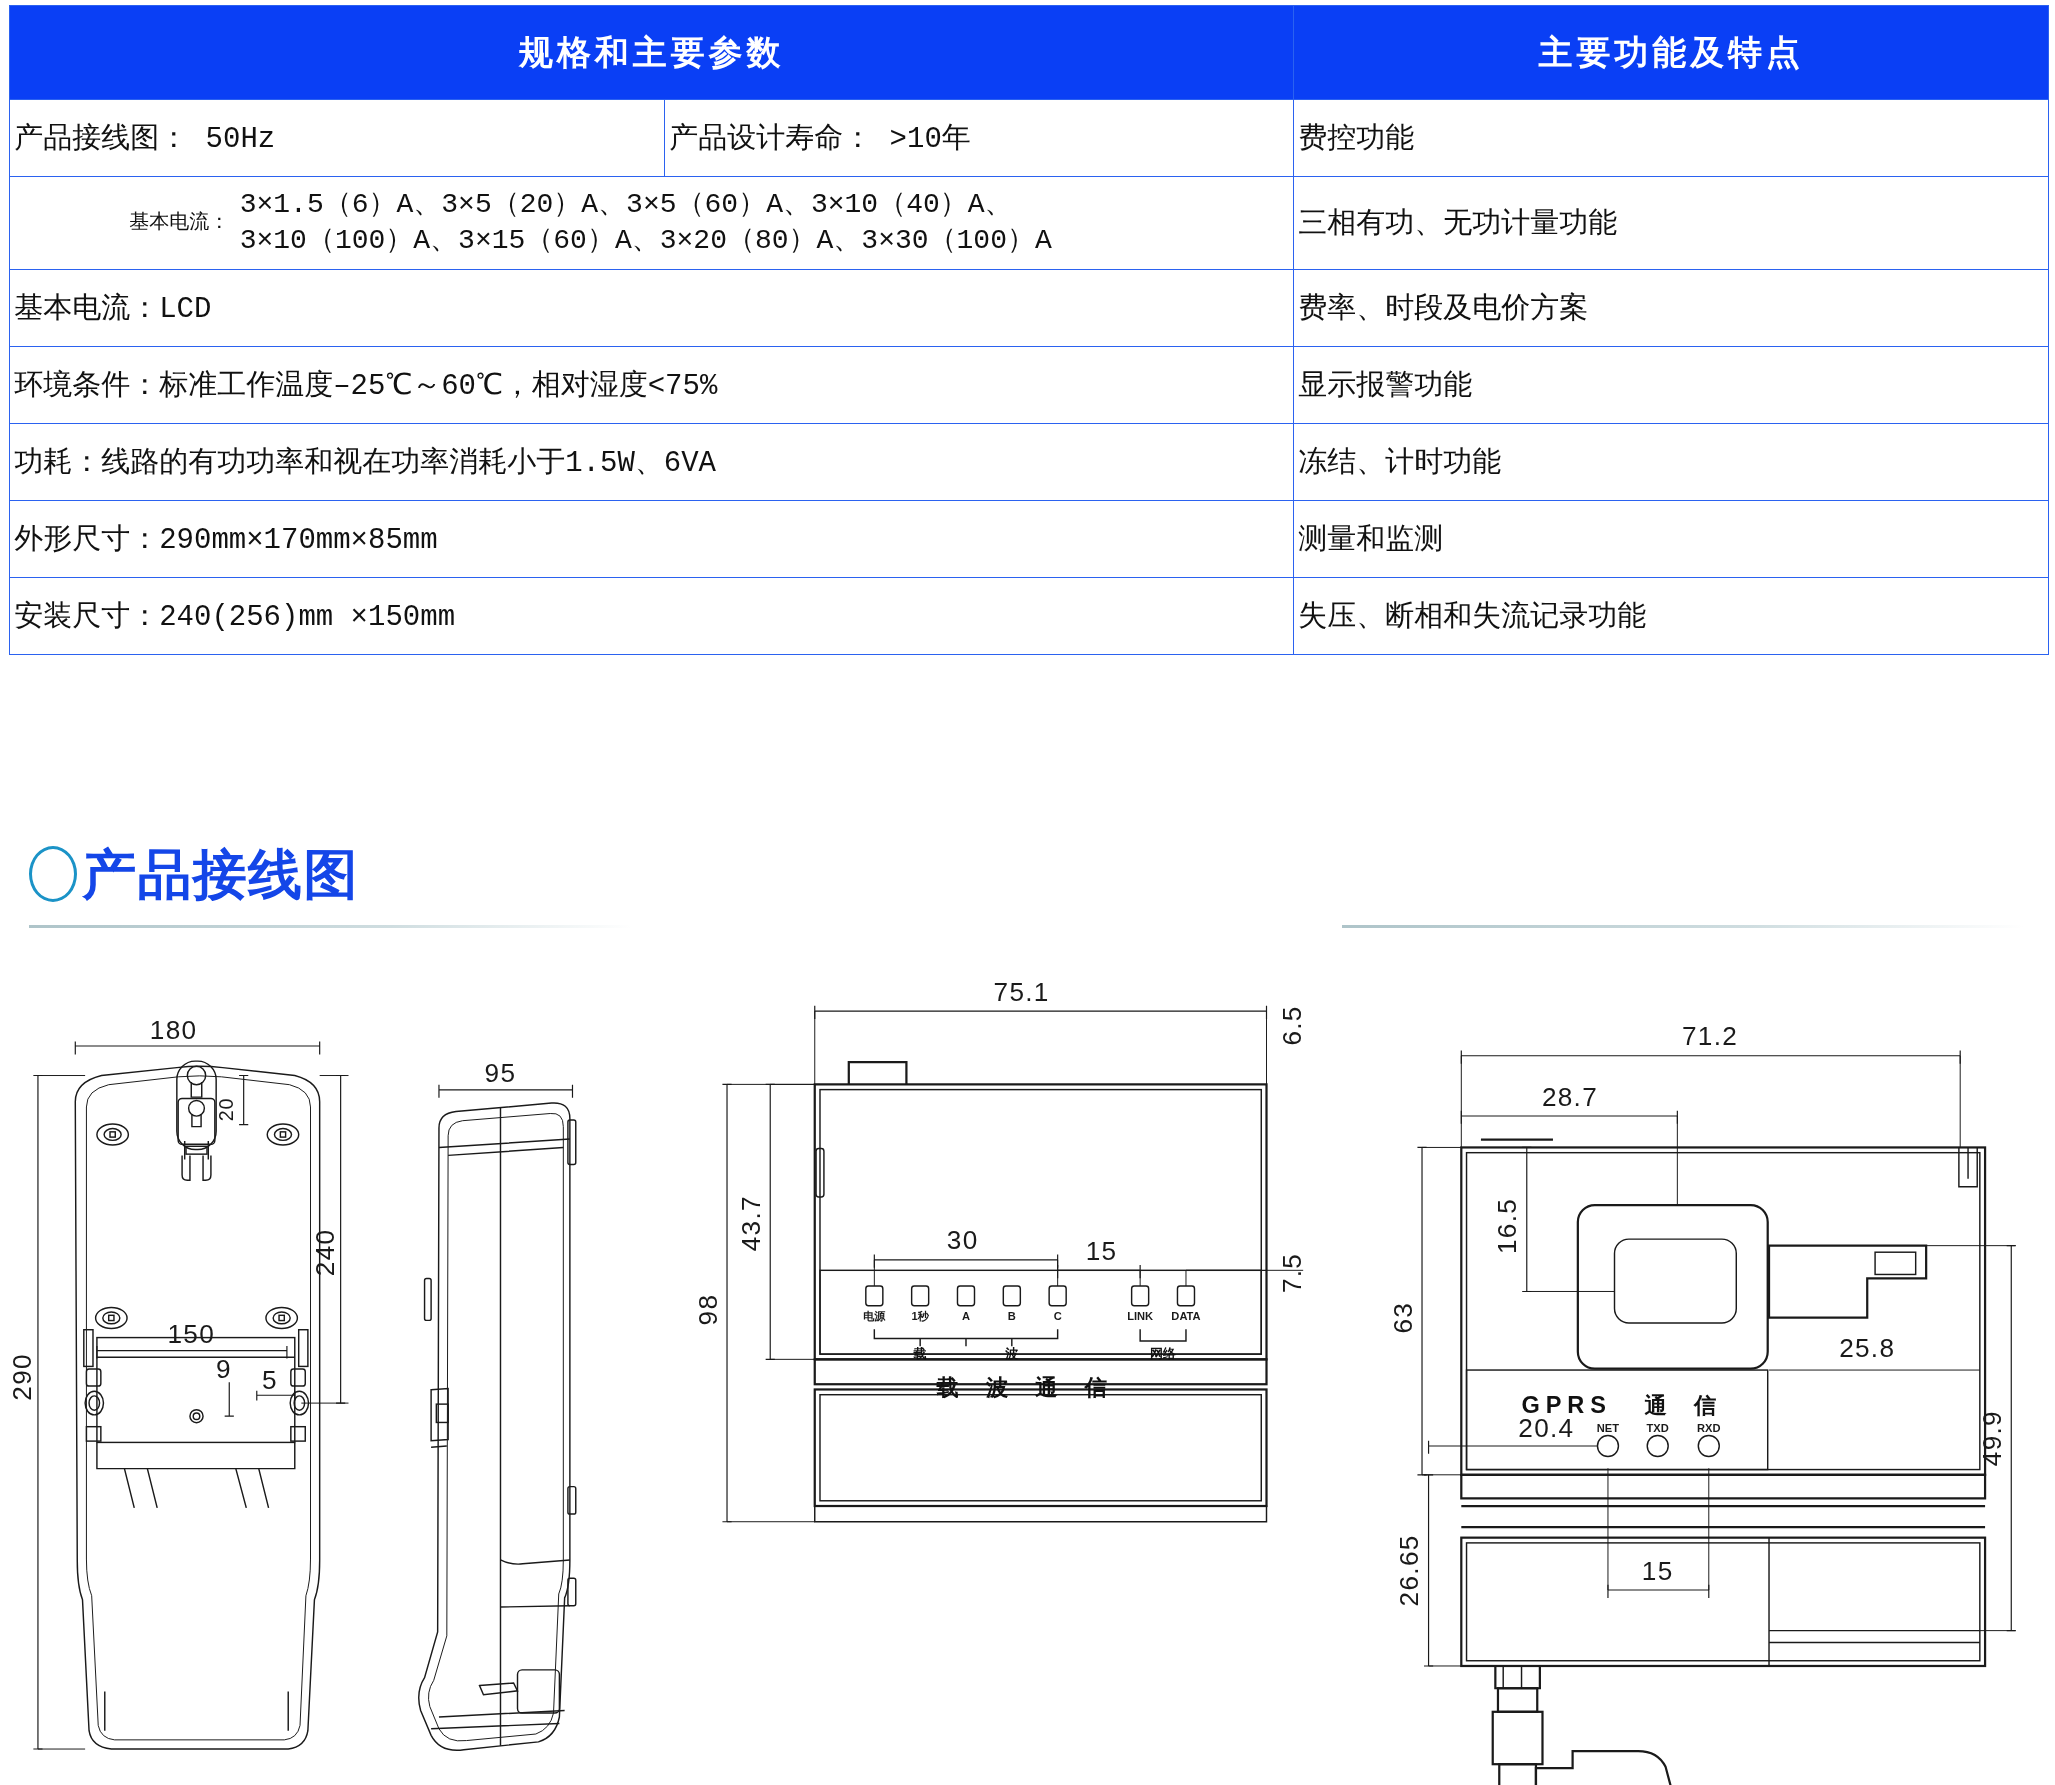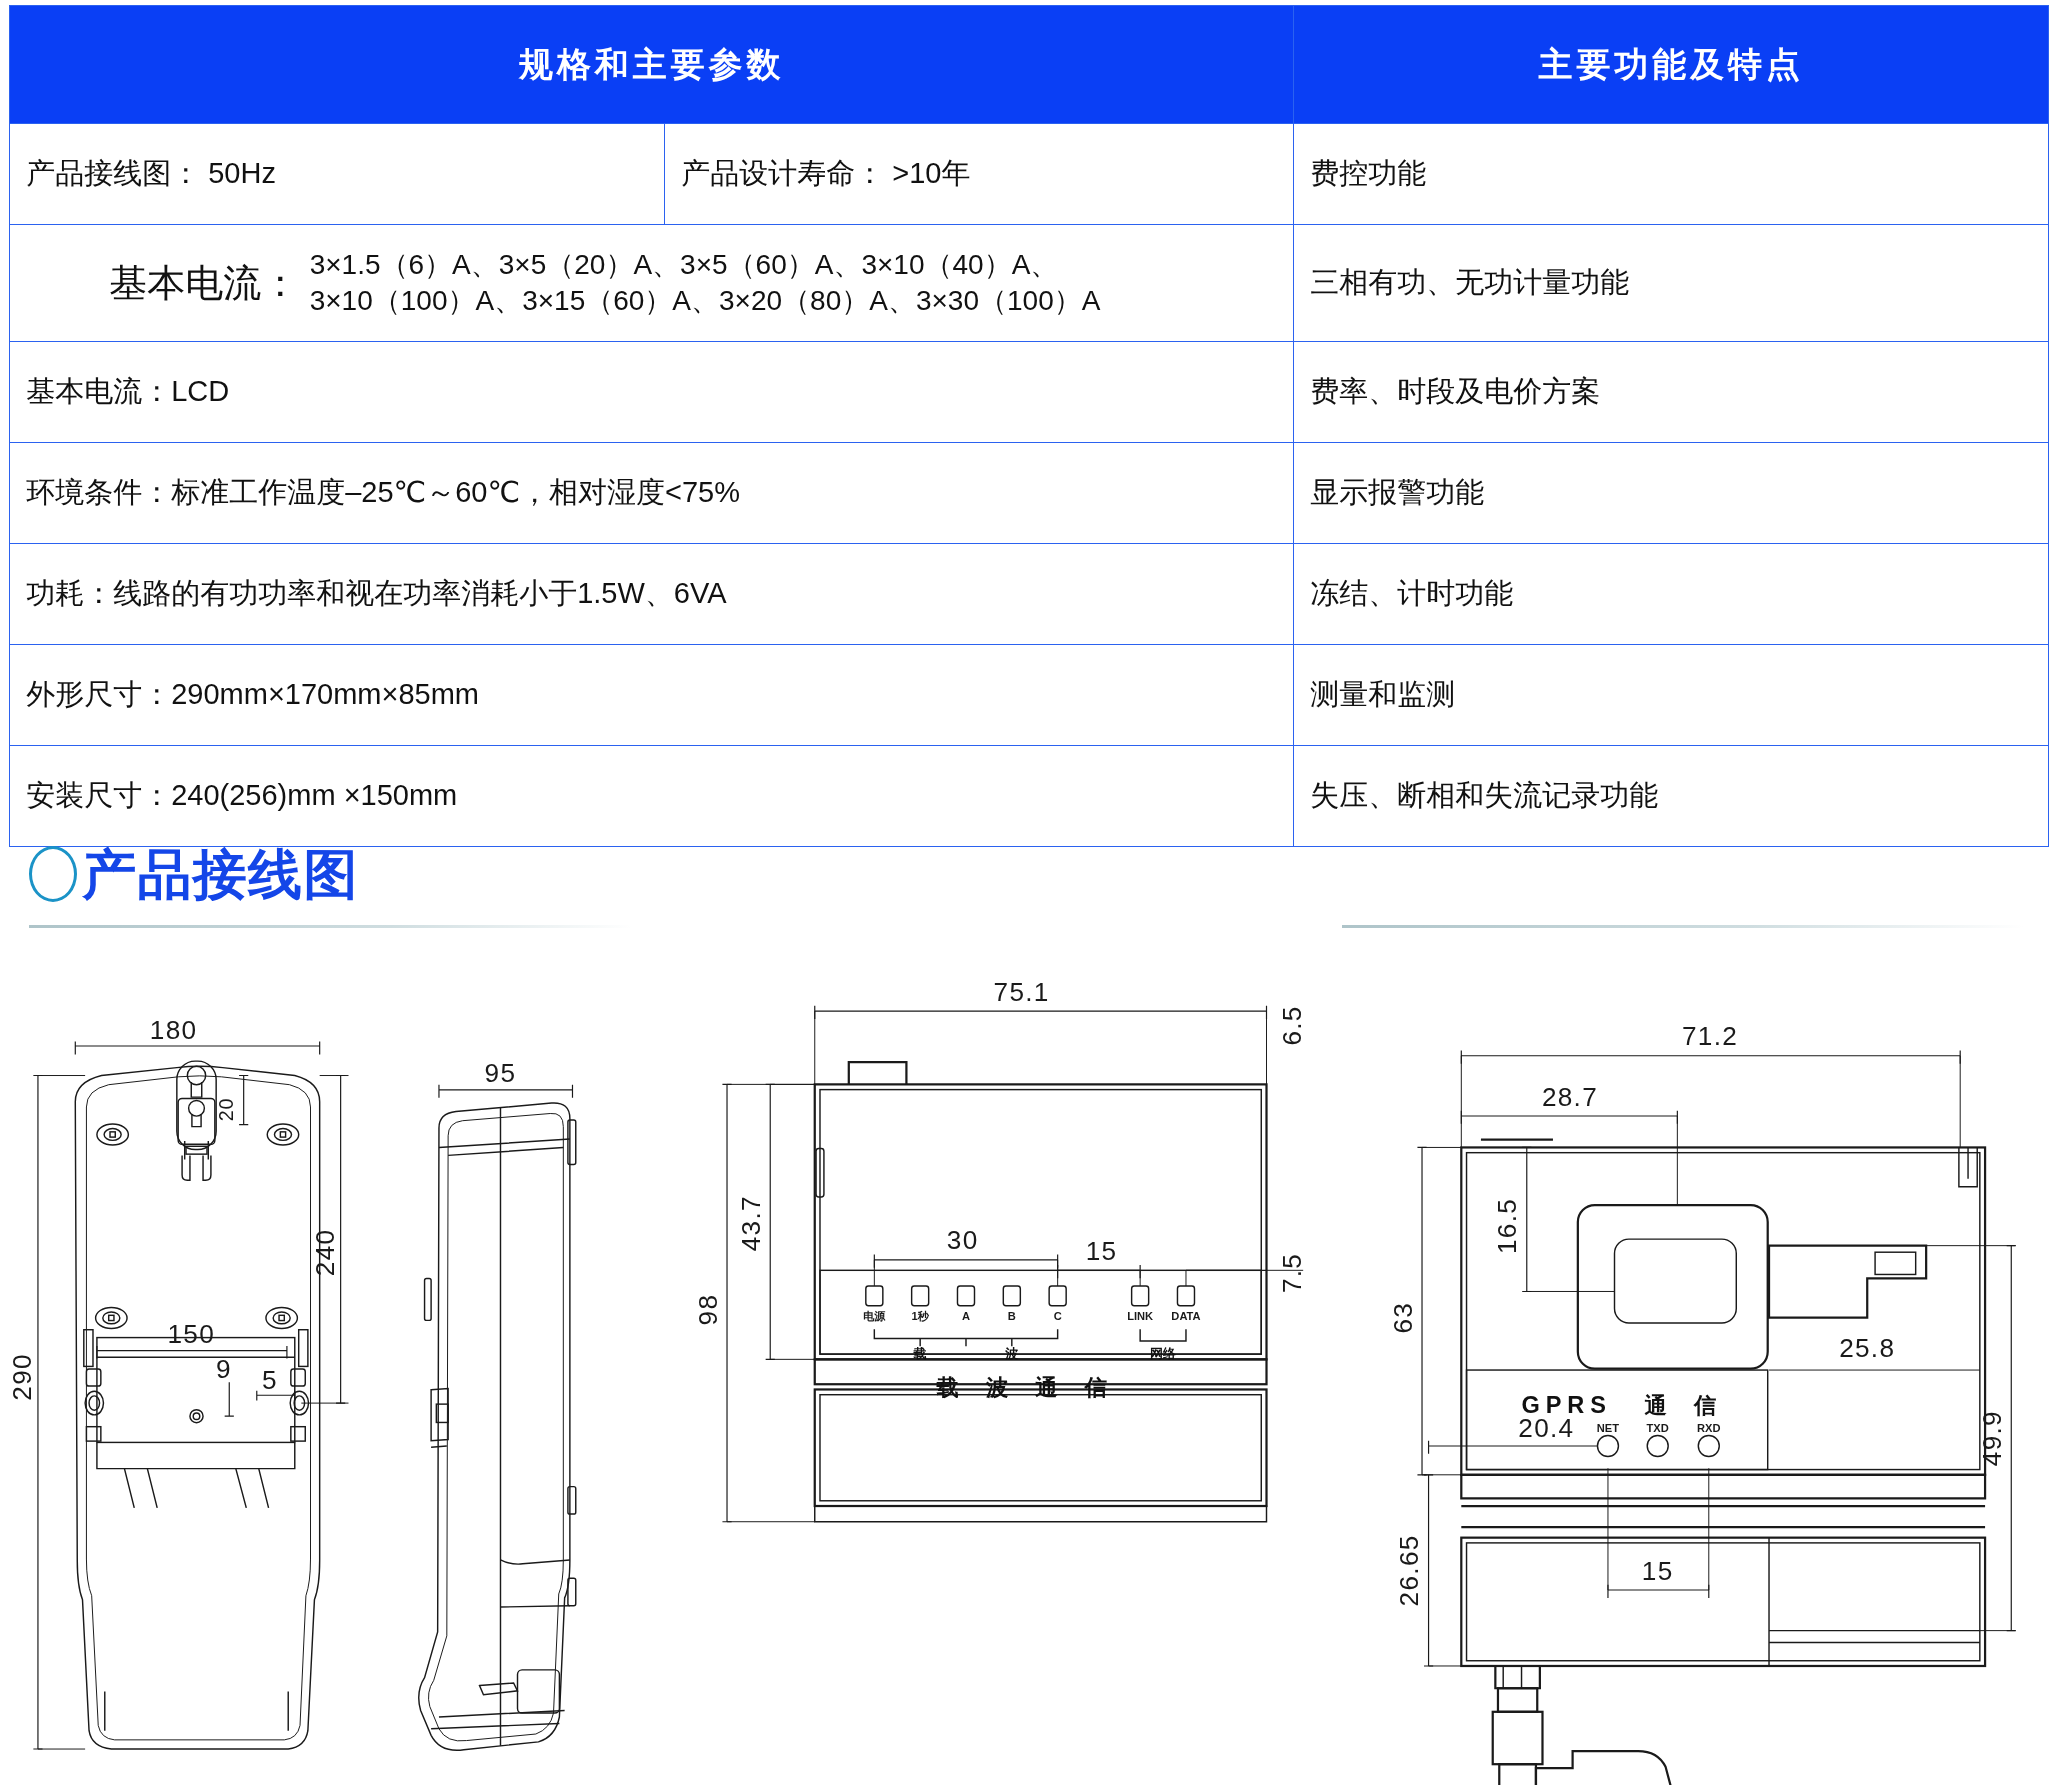--- a/index.html
+++ b/index.html
@@ -1,28 +1,28 @@
 <!DOCTYPE html>
 <html style="font-size:10.5px"><head>
 <meta charset="utf-8">
 <style>
   html,body{margin:0;padding:0;background:#fff;}
   body{width:2056px;height:1786px;font-family:"Liberation Sans","DejaVu Sans",sans-serif;color:#111;}
   .page{position:relative;width:2056px;height:1786px;overflow:hidden;}
 
   
   .spec-table{position:absolute;left:9.2px;top:5.2px;width:2039px;border-collapse:collapse;table-layout:fixed;}
-  .spec-table td,.spec-table th{border:1.3px solid #2b62f0;padding:16px;vertical-align:middle;}
+  .spec-table td,.spec-table th{border:1.3px solid #2b62f0;padding:4px;vertical-align:middle;font-family:Liberation Mono, monospace;}
   .hdr{background:#0a3ff5;color:#fff;text-align:center;font-weight:bold;font-size:34px;height:85px;
        letter-spacing:3.9px;border:1.3px solid #0a3ff5;}
   .cell{height:68px;font-size:29px;padding-left:83px;padding-right:10.5px;white-space:nowrap;}
   .cell-2l{height:84px;line-height:1.22;font-size:28px;white-space:normal;}
   .fn-cell{height:68px;font-size:29px;padding-left:109px;white-space:nowrap;}
   .bc-wrap{display:flex;align-items:center;padding-left:83px;}
-  .bc-label{flex:0 0 auto;font-size:38px;}
+  .bc-label{flex:0 0 auto;font-size:20px;margin-left:32px;}
   .bc-vals{flex:1 1 auto;padding-left:10.5px;font-size:28px;line-height:1.3;}
   .bc-vals div{white-space:nowrap;}
 
   
   .sec-title{position:absolute;left:29px;top:846px;display:flex;align-items:center;gap:5.2px;}
   .sec-circle{width:48px;height:56px;border:3.3px solid #1b93c7;border-radius:50%;box-sizing:border-box;}
   .sec-text{font-size:54px;font-weight:bold;color:#1446e8;letter-spacing:1.3px;line-height:1;}
 
   
   .draw-area{position:absolute;left:0;top:925px;width:2056px;height:861px;}

